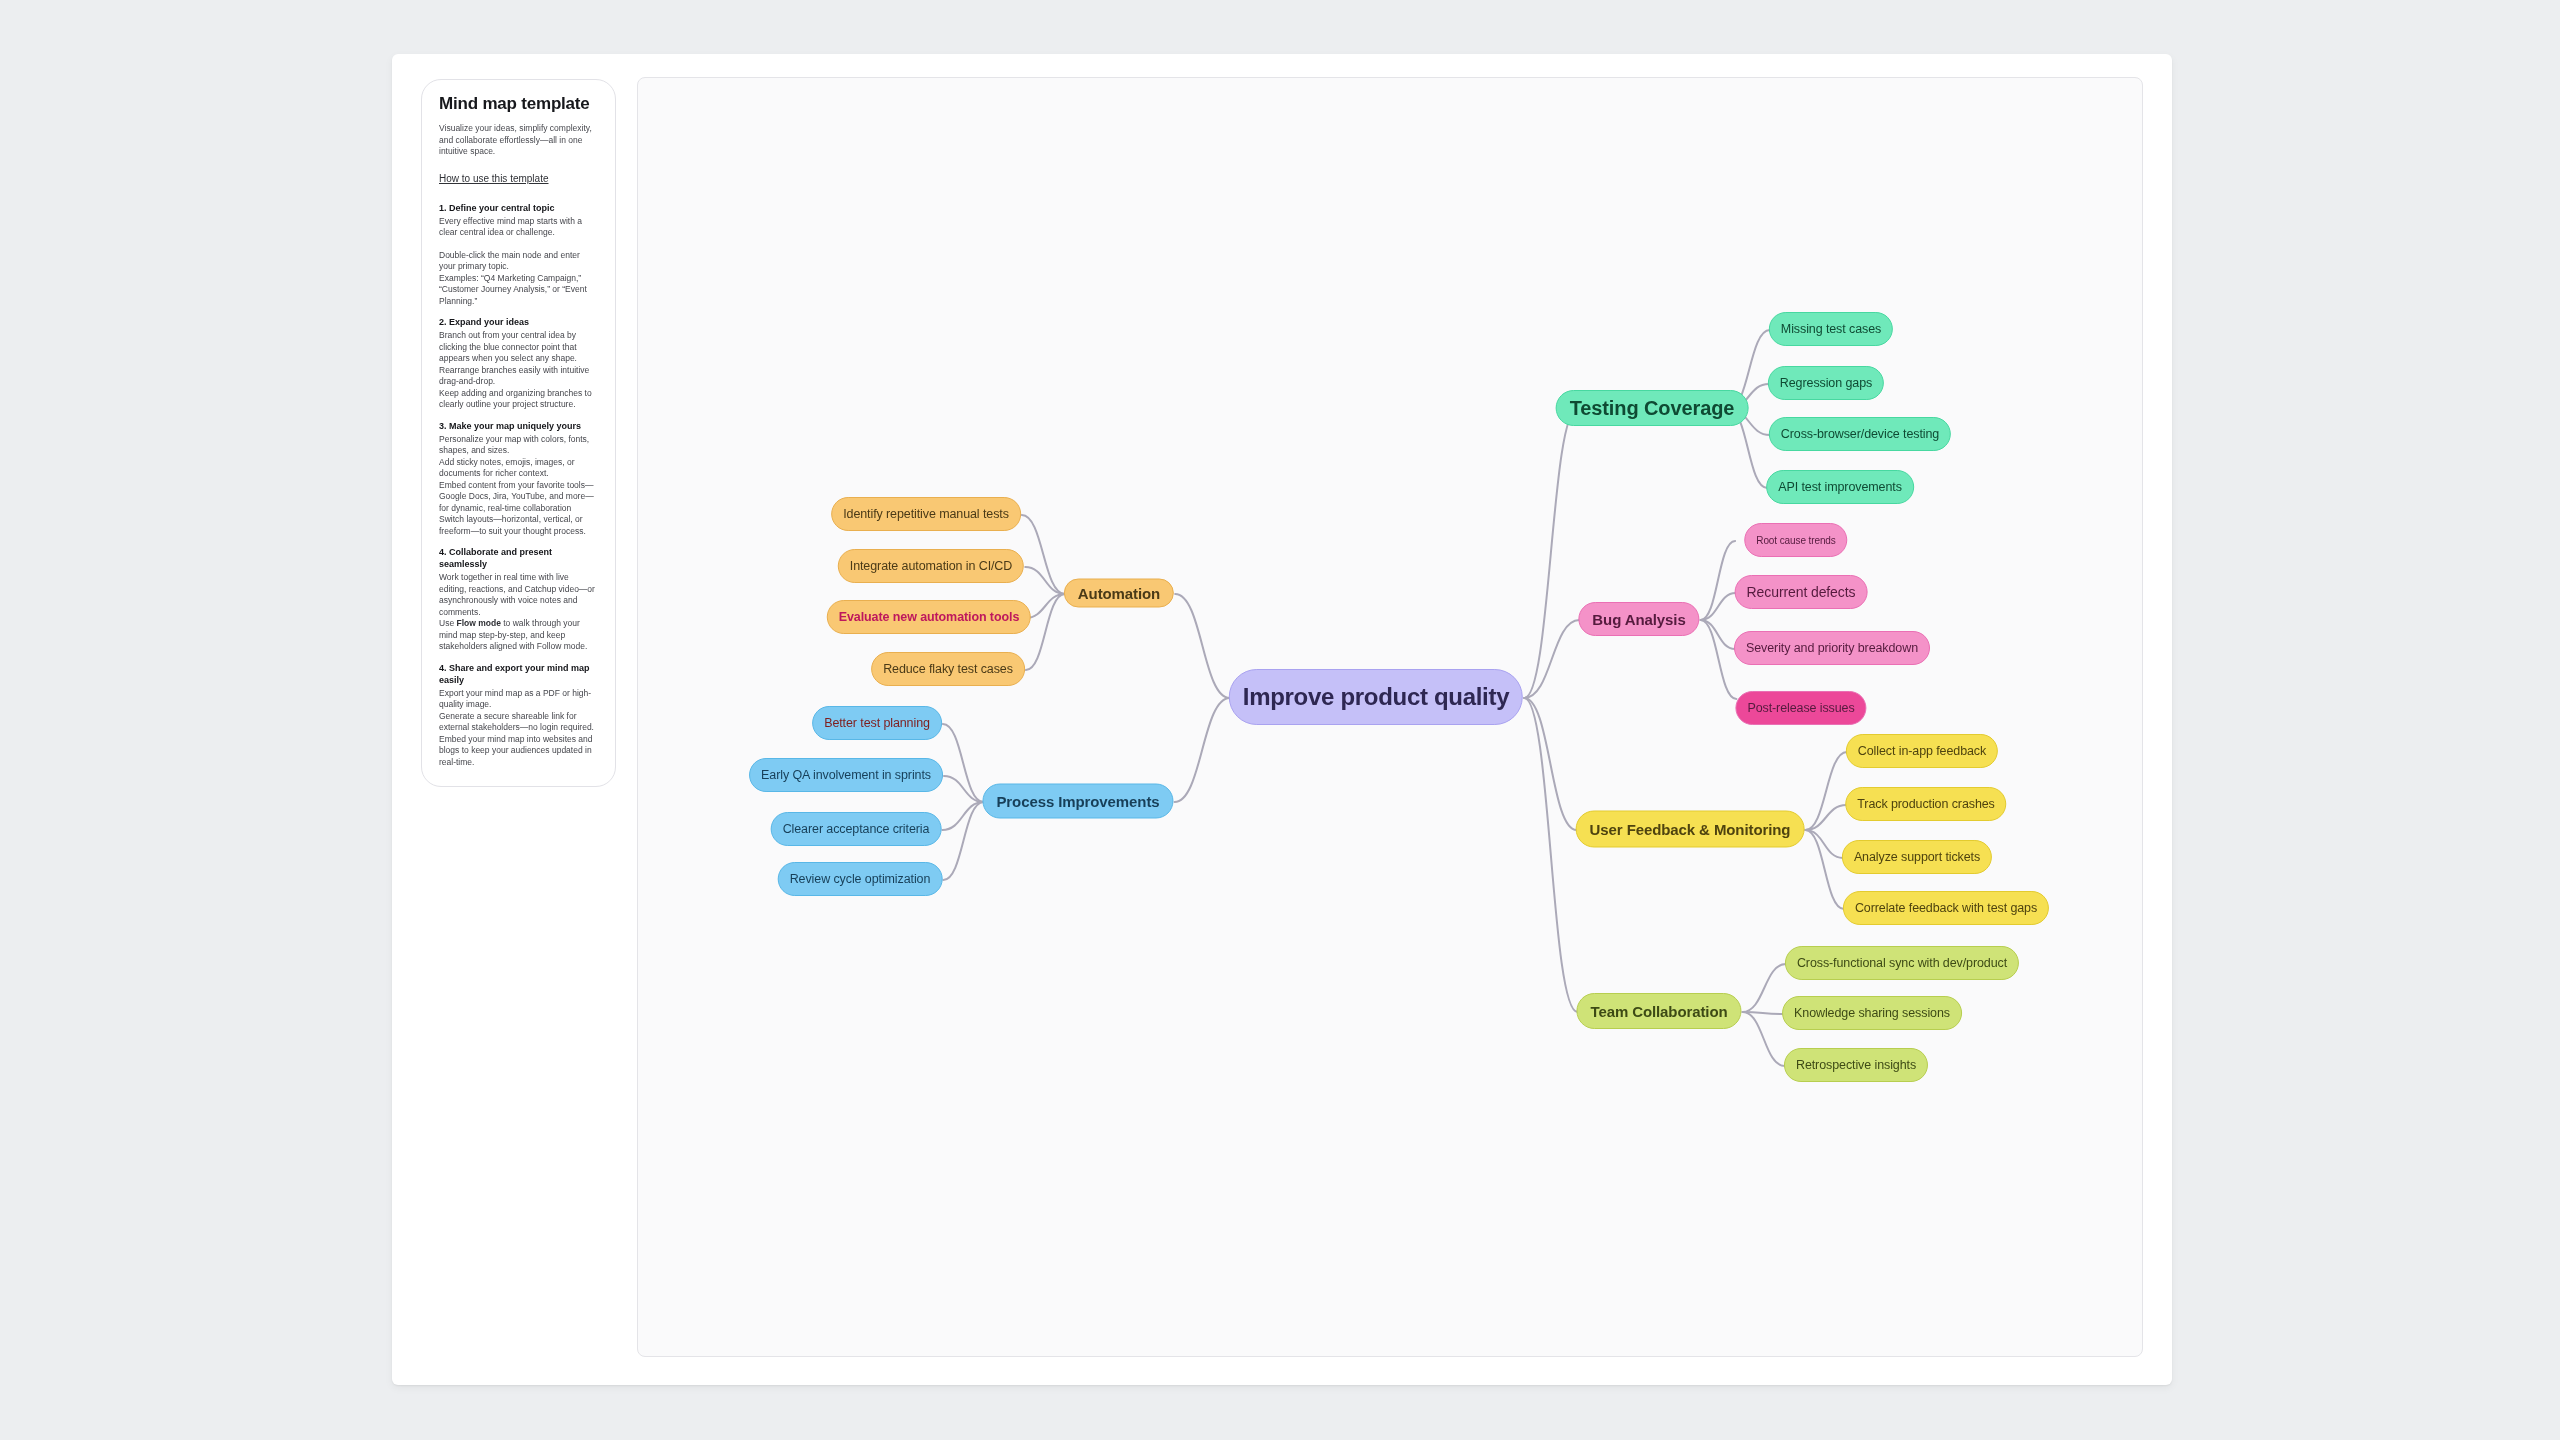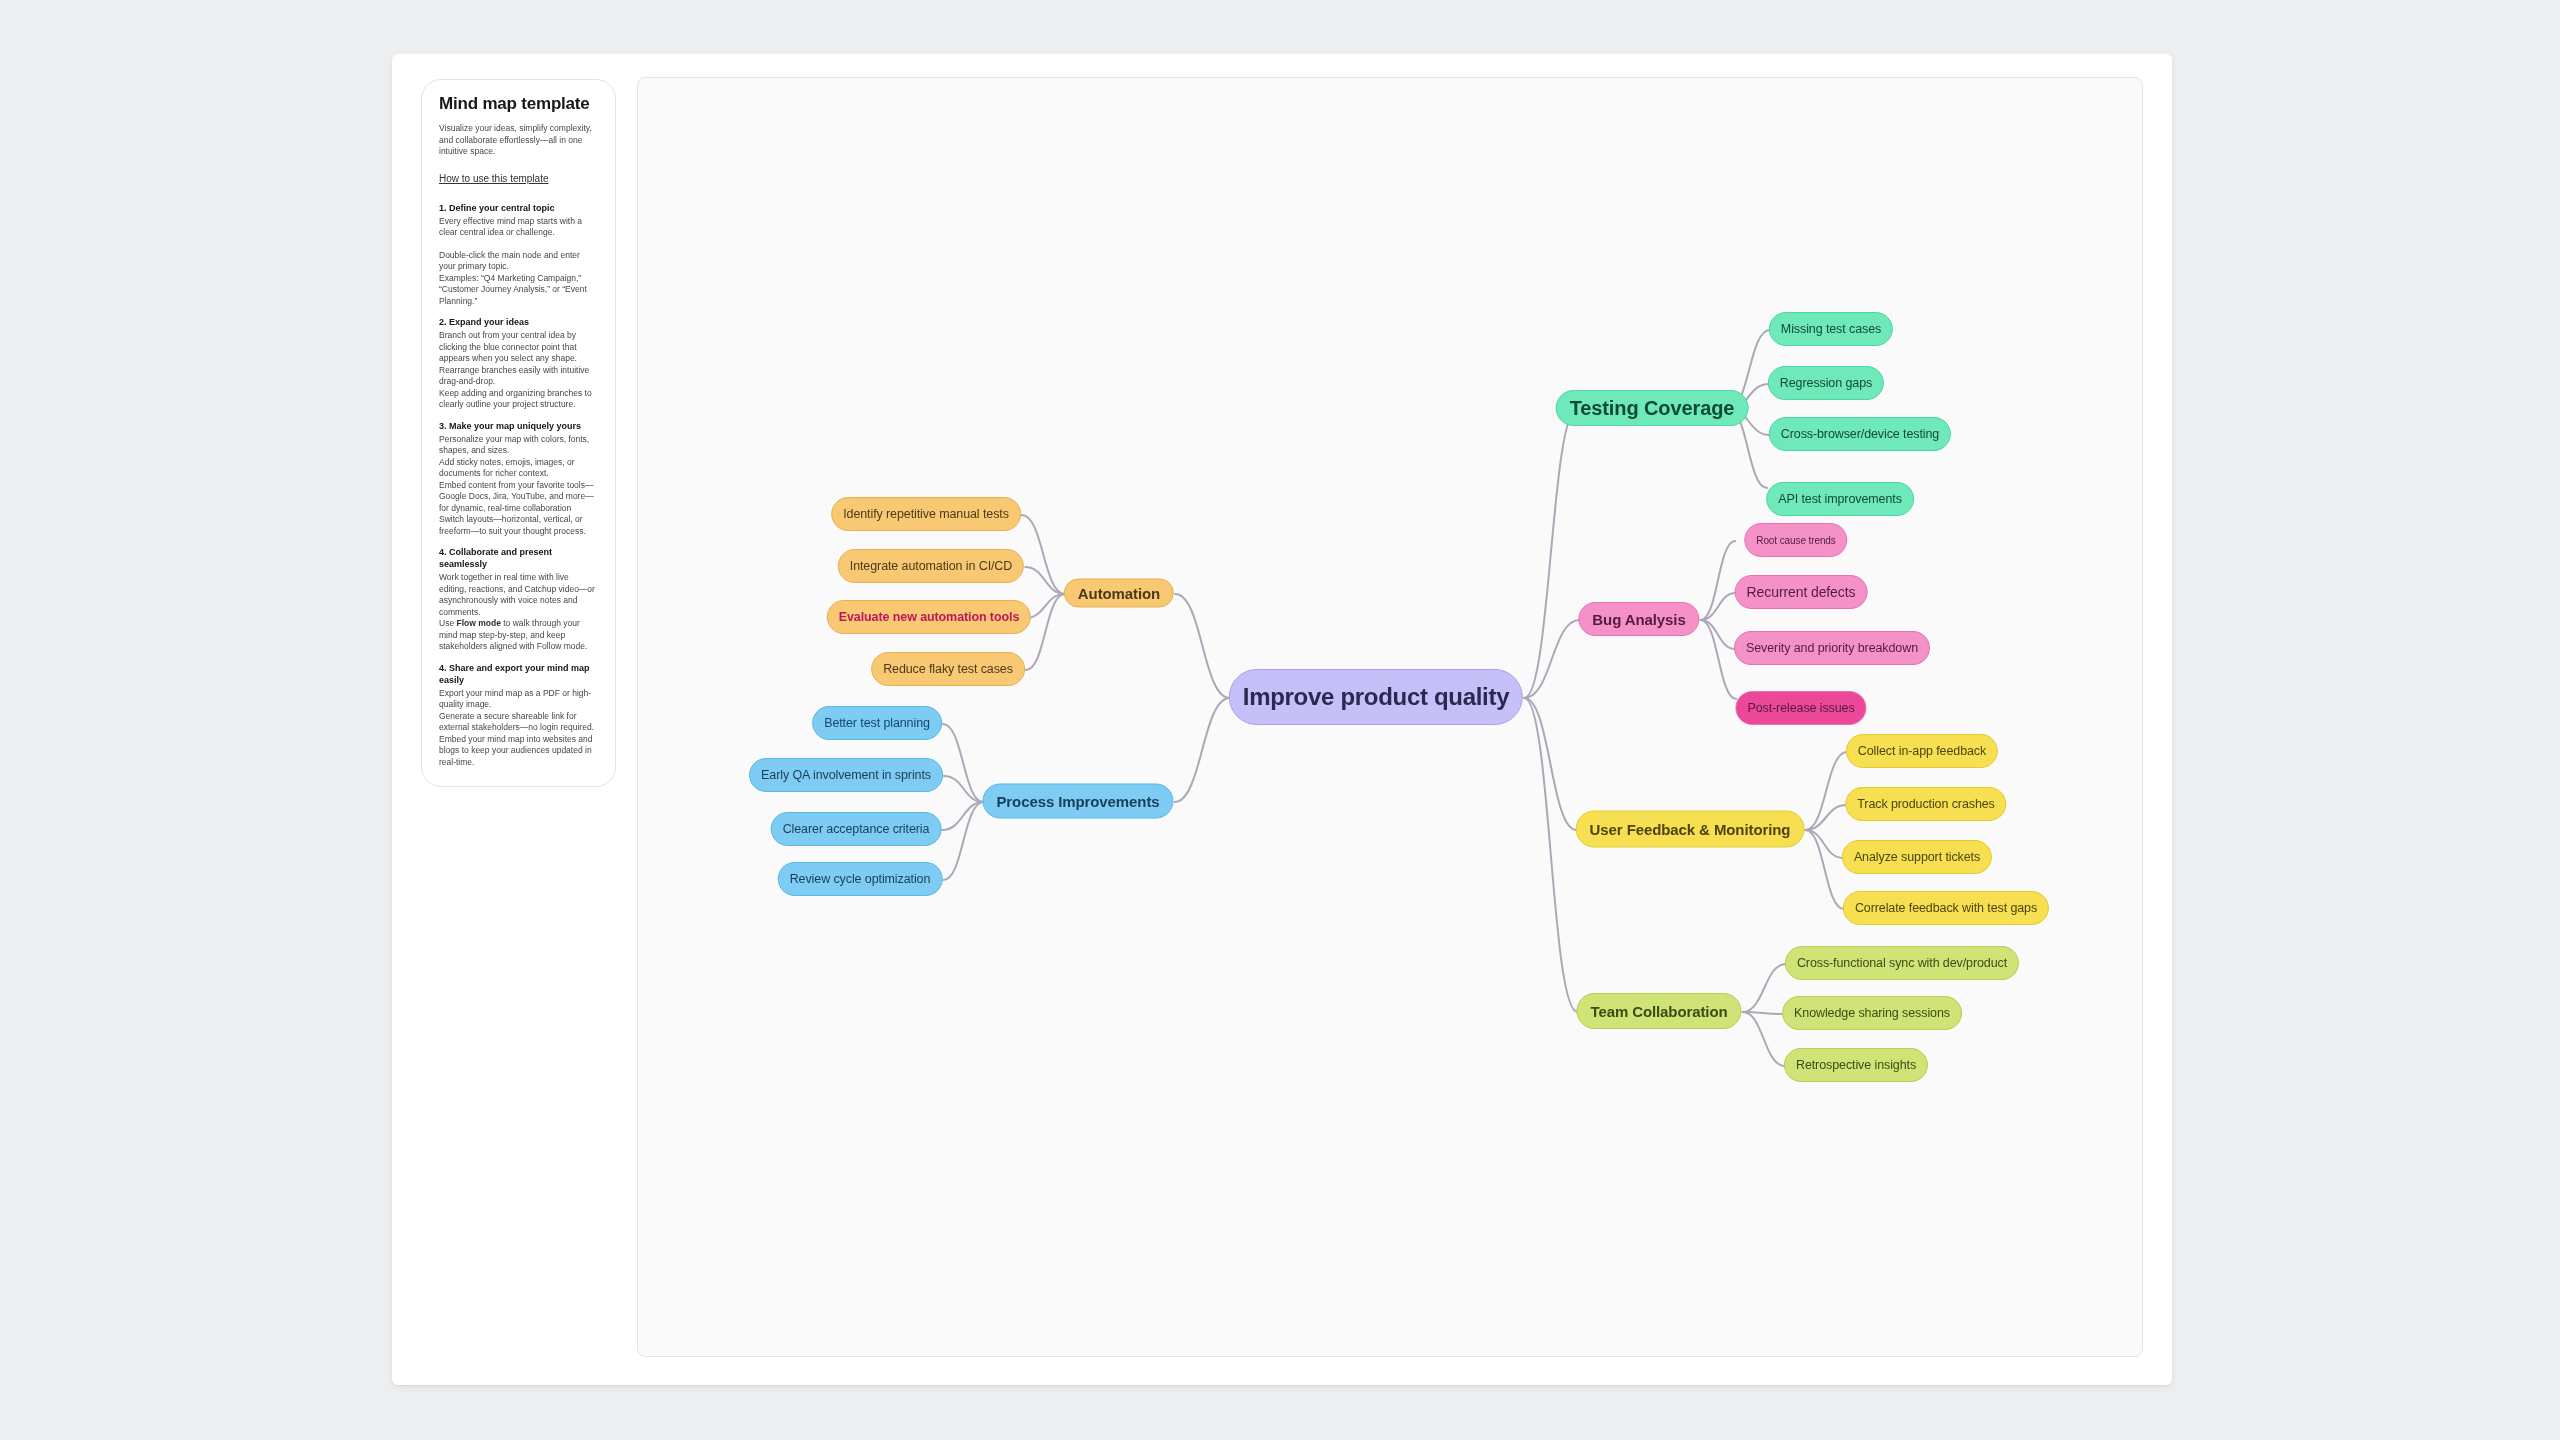--- a/index.html
+++ b/index.html
@@ -189,29 +189,29 @@
         <path d="M1104.5546875,934 C1124.81640625,934 1124.81640625,936 1145.078125,936" fill="none" stroke="#ABA9B8" stroke-width="2" stroke-linecap="round"></path>
         <path d="M1104.5546875,934 C1125.7578125,934 1125.7578125,988 1146.9609375,988" fill="none" stroke="#ABA9B8" stroke-width="2" stroke-linecap="round"></path>
       </svg>
   <div class="mnode mnode-central" style="left: 738px; top: 619px; height: 56px; font-size: 24px; background: rgb(197, 192, 248); border-color: rgb(169, 162, 240); color: rgb(46, 39, 82); text-align: right;">Improve product quality</div>
       <div class="mnode mnode-branch" style="left: 481px; top: 515px; height: 29px; font-size: 15px; background: rgb(249, 200, 115); border-color: rgb(233, 175, 79); color: rgb(74, 58, 23);">Automation</div>
       <div class="mnode mnode-child" style="left: 288px; top: 436px; height: 27px; font-size: 12.5px; background: rgb(249, 200, 115); border-color: rgb(233, 175, 79); color: rgb(74, 58, 23);">Identify repetitive manual tests</div>
       <div class="mnode mnode-child" style="left: 293px; top: 488px; height: 27px; font-size: 12.5px; background: rgb(249, 200, 115); border-color: rgb(233, 175, 79); color: rgb(74, 58, 23);">Integrate automation in CI/CD</div>
       <div class="mnode mnode-child" style="left: 291px; top: 539px; height: 27px; font-size: 12.5px; background: rgb(249, 200, 115); border-color: rgb(233, 175, 79); color: #be185d; font-weight: bold;">Evaluate new automation tools</div>
       <div class="mnode mnode-child" style="left: 310px; top: 591px; height: 27px; font-size: 12.5px; background: rgb(249, 200, 115); border-color: rgb(233, 175, 79); color: rgb(74, 58, 23);">Reduce flaky test cases</div>
       <div class="mnode mnode-branch" style="left: 440px; top: 723px; height: 35px; font-size: 15px; background: rgb(126, 203, 243); border-color: rgb(88, 183, 231); color: rgb(23, 63, 88);">Process Improvements</div>
-      <div class="mnode mnode-child" style="left: 239px; top: 645px; height: 27px; font-size: 12.5px; background: rgb(126, 203, 243); border-color: rgb(88, 183, 231); color: #0c4a6e;">Better test planning</div>
+      <div class="mnode mnode-child" style="left: 239px; top: 645px; height: 27px; font-size: 12.5px; background: rgb(126, 203, 243); border-color: rgb(88, 183, 231); color: #7f1d1d;">Better test planning</div>
       <div class="mnode mnode-child" style="left: 208px; top: 697px; height: 27px; font-size: 12.5px; background: rgb(126, 203, 243); border-color: rgb(88, 183, 231); color: rgb(23, 63, 88);">Early QA involvement in sprints</div>
       <div class="mnode mnode-child" style="left: 218px; top: 751px; height: 27px; font-size: 12.5px; background: rgb(126, 203, 243); border-color: rgb(88, 183, 231); color: rgb(23, 63, 88);">Clearer acceptance criteria</div>
       <div class="mnode mnode-child" style="left: 222px; top: 801px; height: 27px; font-size: 12.5px; background: rgb(126, 203, 243); border-color: rgb(88, 183, 231); color: rgb(23, 63, 88);">Review cycle optimization</div>
       <div class="mnode mnode-branch" style="left: 1014px; top: 330px; height: 36px; font-size: 20px; background: rgb(111, 233, 186); border-color: rgb(71, 216, 160); color: rgb(15, 74, 51);">Testing Coverage</div>
       <div class="mnode mnode-child" style="left: 1193px; top: 251px; height: 27px; font-size: 12.5px; background: rgb(111, 233, 186); border-color: rgb(71, 216, 160); color: rgb(15, 74, 51);">Missing test cases</div>
       <div class="mnode mnode-child" style="left: 1188px; top: 305px; height: 27px; font-size: 12.5px; background: rgb(111, 233, 186); border-color: rgb(71, 216, 160); color: rgb(15, 74, 51);">Regression gaps</div>
       <div class="mnode mnode-child" style="left: 1222px; top: 356px; height: 27px; font-size: 12.5px; background: rgb(111, 233, 186); border-color: rgb(71, 216, 160); color: rgb(15, 74, 51);">Cross-browser/device testing</div>
-      <div class="mnode mnode-child" style="left: 1202px; top: 409px; height: 27px; font-size: 12.5px; background: rgb(111, 233, 186); border-color: rgb(71, 216, 160); color: rgb(15, 74, 51); margin-top: 12px;">API test improvements</div>
+      <div class="mnode mnode-child" style="left: 1202px; top: 409px; height: 27px; font-size: 12.5px; background: rgb(111, 233, 186); border-color: rgb(71, 216, 160); color: rgb(15, 74, 51);">API test improvements</div>
       <div class="mnode mnode-branch" style="left: 1001px; top: 541px; height: 34px; font-size: 15px; background: rgb(244, 146, 200); border-color: rgb(234, 111, 180); color: rgb(85, 27, 62);">Bug Analysis</div>
       <div class="mnode mnode-child" style="left: 1158px; top: 462px; height: 27px; font-size: 10px; background: rgb(244, 146, 200); border-color: rgb(234, 111, 180); color: rgb(85, 27, 62);">Root cause trends</div>
       <div class="mnode mnode-child" style="left: 1163px; top: 514px; height: 30px; font-size: 14px; background: rgb(244, 146, 200); border-color: rgb(234, 111, 180); color: rgb(85, 27, 62);">Recurrent defects</div>
       <div class="mnode mnode-child" style="left: 1194px; top: 570px; height: 27px; font-size: 12.5px; background: rgb(244, 146, 200); border-color: rgb(234, 111, 180); color: rgb(85, 27, 62);">Severity and priority breakdown</div>
       <div class="mnode mnode-child" style="left: 1163px; top: 630px; height: 27px; font-size: 12.5px; background: #ec4899; border-color: rgb(234, 111, 180); color: rgb(85, 27, 62);">Post-release issues</div>
       <div class="mnode mnode-branch" style="left: 1052px; top: 751px; height: 37px; font-size: 15px; background: rgb(246, 224, 82); border-color: rgb(227, 203, 47); color: rgb(78, 67, 15);">User Feedback &amp; Monitoring</div>
       <div class="mnode mnode-child" style="left: 1284px; top: 673px; height: 27px; font-size: 12.5px; background: rgb(246, 224, 82); border-color: rgb(227, 203, 47); color: rgb(78, 67, 15);">Collect in-app feedback</div>
       <div class="mnode mnode-child" style="left: 1288px; top: 726px; height: 27px; font-size: 12.5px; background: rgb(246, 224, 82); border-color: rgb(227, 203, 47); color: rgb(78, 67, 15);">Track production crashes</div>
       <div class="mnode mnode-child" style="left: 1279px; top: 779px; height: 27px; font-size: 12.5px; background: rgb(246, 224, 82); border-color: rgb(227, 203, 47); color: rgb(78, 67, 15);">Analyze support tickets</div>
       <div class="mnode mnode-child" style="left: 1308px; top: 830px; height: 27px; font-size: 12.5px; background: rgb(246, 224, 82); border-color: rgb(227, 203, 47); color: rgb(78, 67, 15);">Correlate feedback with test gaps</div>

